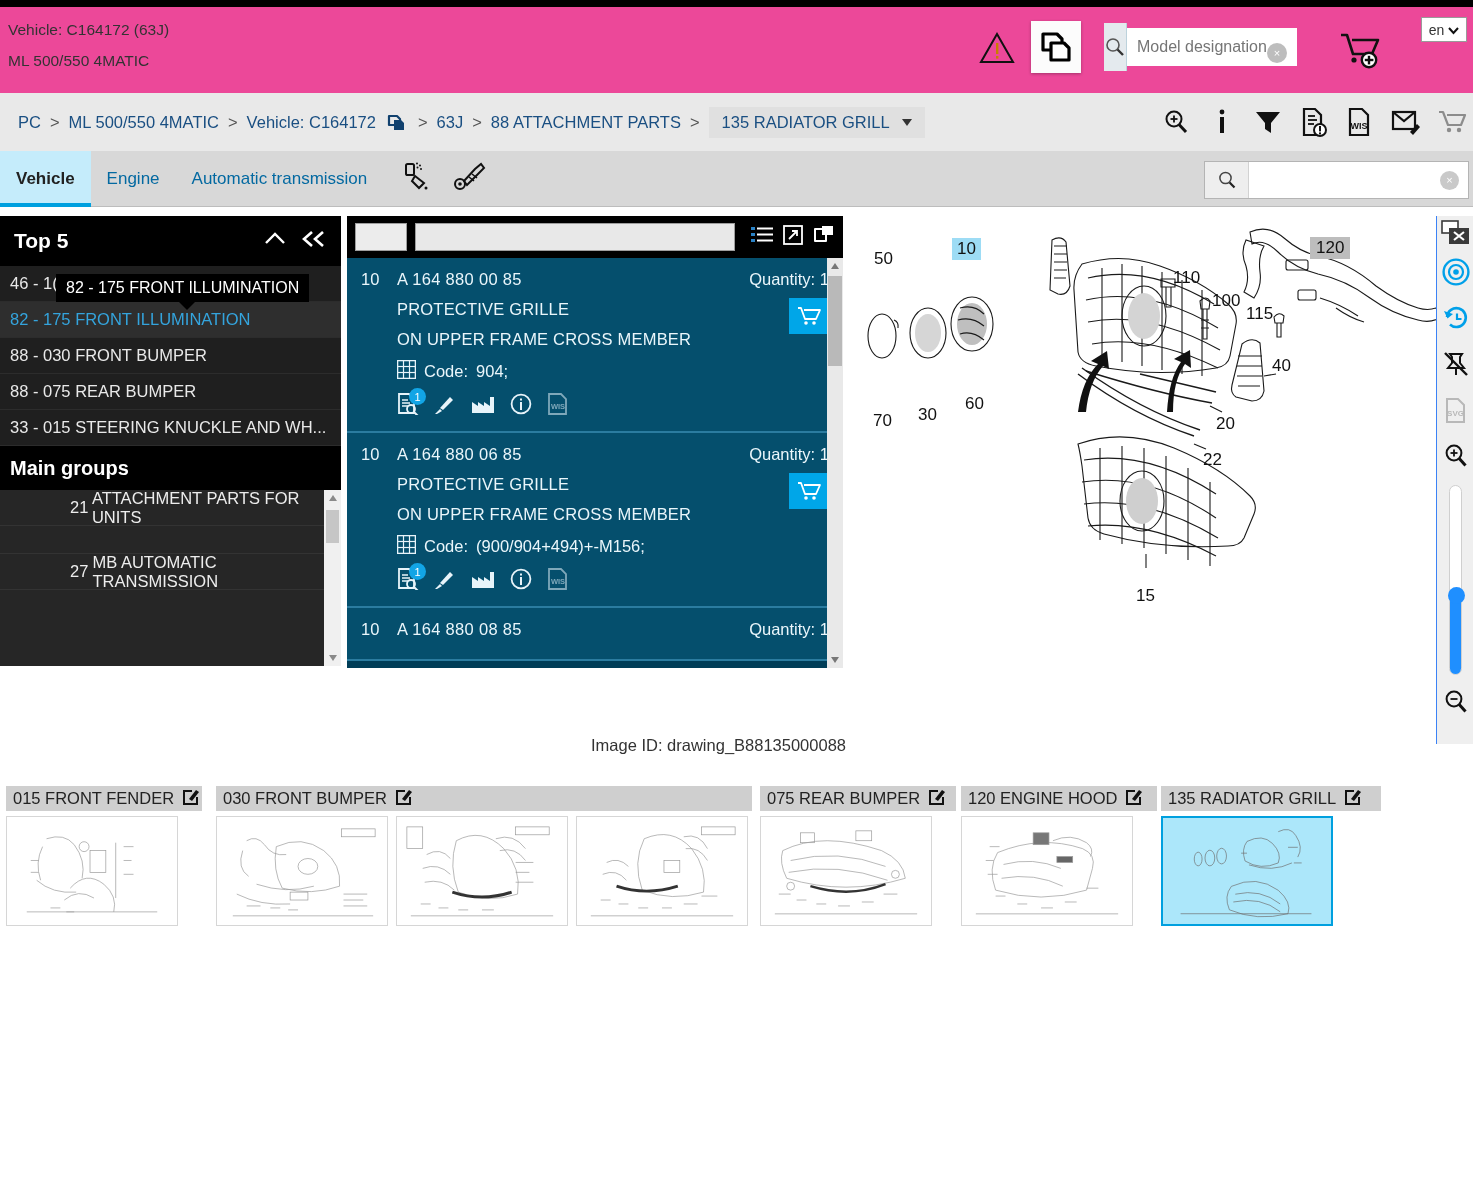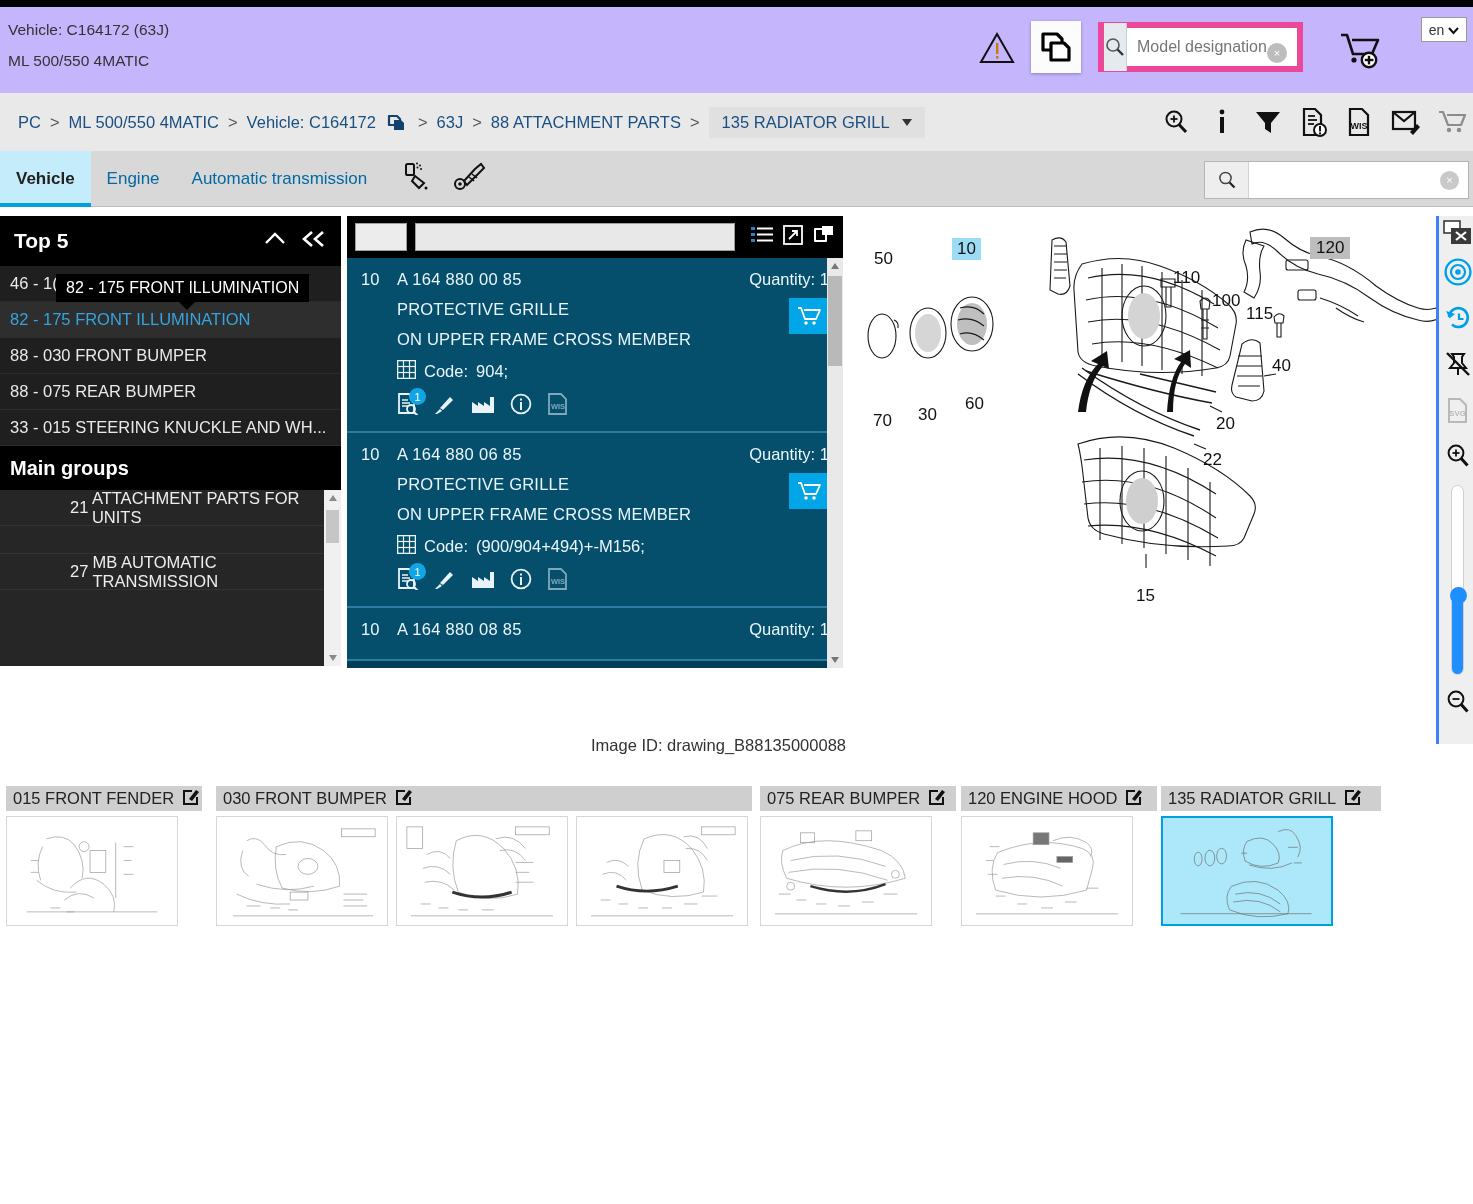--- a/index.html
+++ b/index.html
@@ -11,21 +11,21 @@
     overflow: hidden;
   }
   .page { position: relative; width: 1473px; height: 1204px; background:#fff; }
 
   
   .topstrip { position:absolute; top:0; left:0; width:1473px; height:7px; background:#000; }
 
   
   .header {
     position:absolute; top:7px; left:0; width:1473px; height:105px;
-    background:#c4b5fd;
+    background:#ec4899;
   }
   .veh-line1 { position:absolute; left:8px; top:14px; font-size:15.5px; color:#333; }
   .veh-line2 { position:absolute; left:8px; top:45px; font-size:15.5px; color:#333; }
   .warn-icon { position:absolute; left:978px; top:22px; width:38px; height:38px; }
   .copy-btn {
     position:absolute; left:1031px; top:14px; width:50px; height:52px;
     background:#fcfcfc; box-shadow:0 1px 3px rgba(0,0,0,.30);
     display:flex; align-items:center; justify-content:center;
   }
   .search-model {
@@ -157,21 +157,21 @@
   .parts-scroll { position:absolute; right:0; top:0; width:16px; height:410px; background:#e9e9e9; }
   .parts-scroll .pthumb { position:absolute; top:18px; left:1px; width:14px; height:90px; background:#b9b9b9; }
   .parts-scroll .pa { height:16px; display:flex; align-items:center; justify-content:center; }
 
   
   .diagram { position:absolute; left:850px; top:0; width:586px; height:500px; background:#fff; }
   .imgid { position:absolute; left:0; top:520px; width:1437px; text-align:center; font-size:16.5px; color:#333; }
 
   
   .vbar { position:absolute; right:0; top:0; width:37px; height:528px; background:#efefef;
-    border-left:3px solid #3b82f6; }
+    border-left:1px solid #3b82f6; }
   .vbtn { width:37px; height:46px; display:flex; align-items:center; justify-content:center; }
   .vclose { width:37px; height:33px; background:#efefef; display:flex; align-items:center; justify-content:center; }
   .zslider { position:relative; width:37px; height:200px; display:flex; justify-content:center; padding-top:6px; }
   .ztrack { width:13px; height:190px; border-radius:7px; border:1px solid #cfcfcf; background:#fff; position:relative; }
   .zfill { position:absolute; bottom:0; left:0; width:11px; height:78px; border-radius:7px; background:#1f8fff; }
   .zknob { position:absolute; bottom:70px; left:-2px; width:17px; height:17px; border-radius:50%; background:#1f8fff; }
 
   
   .strip { position:absolute; top:786px; left:0; width:1473px; height:160px; }
   .grp { position:absolute; top:0; }

